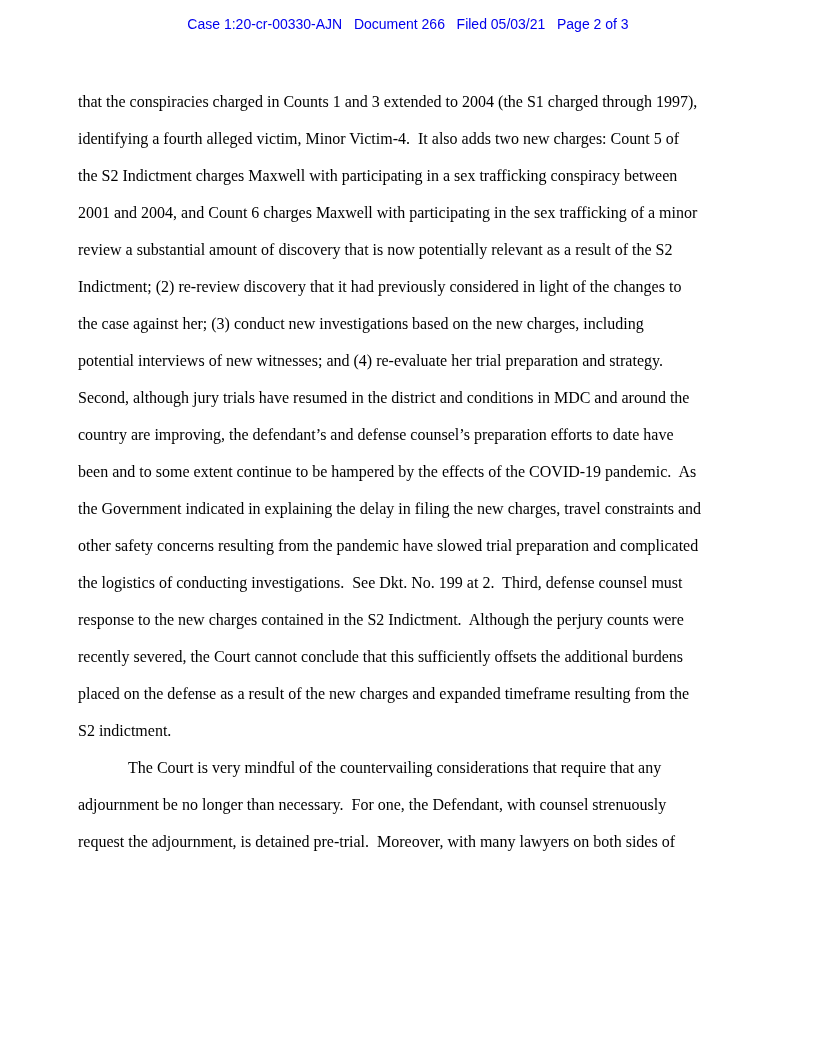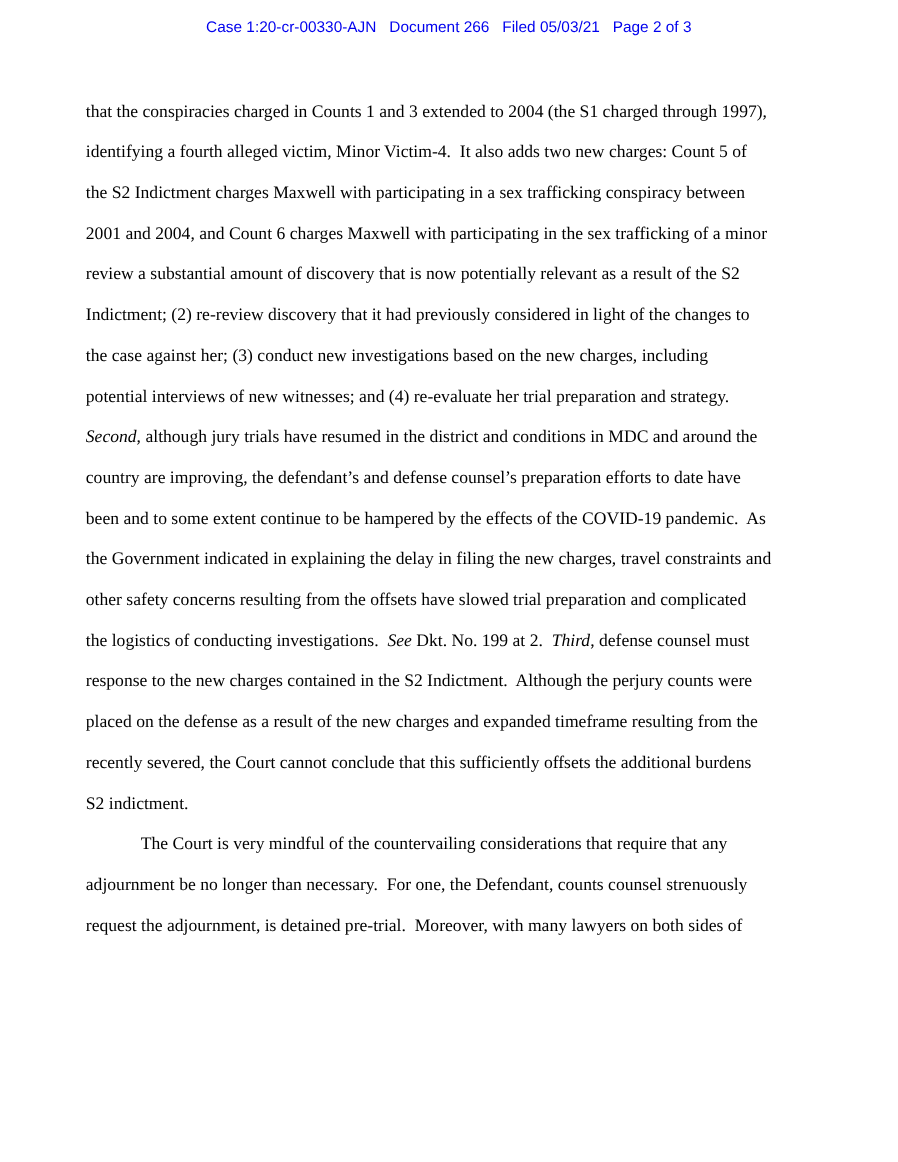--- a/index.html
+++ b/index.html
@@ -34,44 +34,43 @@
   }
   .line {
     font-size: 16px;
     line-height: 37px;
     white-space: pre;
   }
   .line.indent {
     padding-left: 50px;
   }
   .em {
-    font-style: italic;
   }
 </style>
 </head>
 <body>
 
 <div class="page" style="background: rgb(255, 255, 255);">
   <div class="stamp" style="color: rgb(0, 0, 238);">Case 1:20-cr-00330-AJN   Document 266   Filed 05/03/21   Page 2 of 3</div>
   <div class="doc-body">
       <div class="line"><span>that the conspiracies charged in Counts 1 and 3 extended to 2004 (the S1 charged through 1997),</span></div>
       <div class="line"><span>identifying a fourth alleged victim, Minor Victim-4.  It also adds two new charges: Count 5 of</span></div>
       <div class="line"><span>the S2 Indictment charges Maxwell with participating in a sex trafficking conspiracy between</span></div>
       <div class="line"><span>2001 and 2004, and Count 6 charges Maxwell with participating in the sex trafficking of a minor</span></div>
       <div class="line"><span>review a substantial amount of discovery that is now potentially relevant as a result of the S2</span></div>
       <div class="line"><span>Indictment; (2) re-review discovery that it had previously considered in light of the changes to</span></div>
       <div class="line"><span>the case against her; (3) conduct new investigations based on the new charges, including</span></div>
       <div class="line"><span>potential interviews of new witnesses; and (4) re-evaluate her trial preparation and strategy.</span></div>
       <div class="line"><span class="em">Second</span><span>, although jury trials have resumed in the district and conditions in MDC and around the</span></div>
       <div class="line"><span>country are improving, the defendant’s and defense counsel’s preparation efforts to date have</span></div>
       <div class="line"><span>been and to some extent continue to be hampered by the effects of the COVID-19 pandemic.  As</span></div>
       <div class="line"><span>the Government indicated in explaining the delay in filing the new charges, travel constraints and</span></div>
-      <div class="line"><span>other safety concerns resulting from the offsets have slowed trial preparation and complicated</span></div>
+      <div class="line"><span>other safety concerns resulting from the pandemic have slowed trial preparation and complicated</span></div>
       <div class="line"><span>the logistics of conducting investigations.  </span><span class="em">See</span><span> Dkt. No. 199 at 2.  </span><span class="em">Third</span><span>, defense counsel must</span></div>
       <div class="line"><span>response to the new charges contained in the S2 Indictment.  Although the perjury counts were</span></div>
+      <div class="line"><span>recently severed, the Court cannot conclude that this sufficiently offsets the additional burdens</span></div>
       <div class="line"><span>placed on the defense as a result of the new charges and expanded timeframe resulting from the</span></div>
-      <div class="line"><span>recently severed, the Court cannot conclude that this sufficiently offsets the additional burdens</span></div>
       <div class="line"><span>S2 indictment.</span></div>
       <div class="line indent"><span>The Court is very mindful of the countervailing considerations that require that any</span></div>
-      <div class="line"><span>adjournment be no longer than necessary.  For one, the Defendant, counts counsel strenuously</span></div>
+      <div class="line"><span>adjournment be no longer than necessary.  For one, the Defendant, with counsel strenuously</span></div>
       <div class="line"><span>request the adjournment, is detained pre-trial.  Moreover, with many lawyers on both sides of</span></div>
     </div>
 </div>
 
 </body></html>

